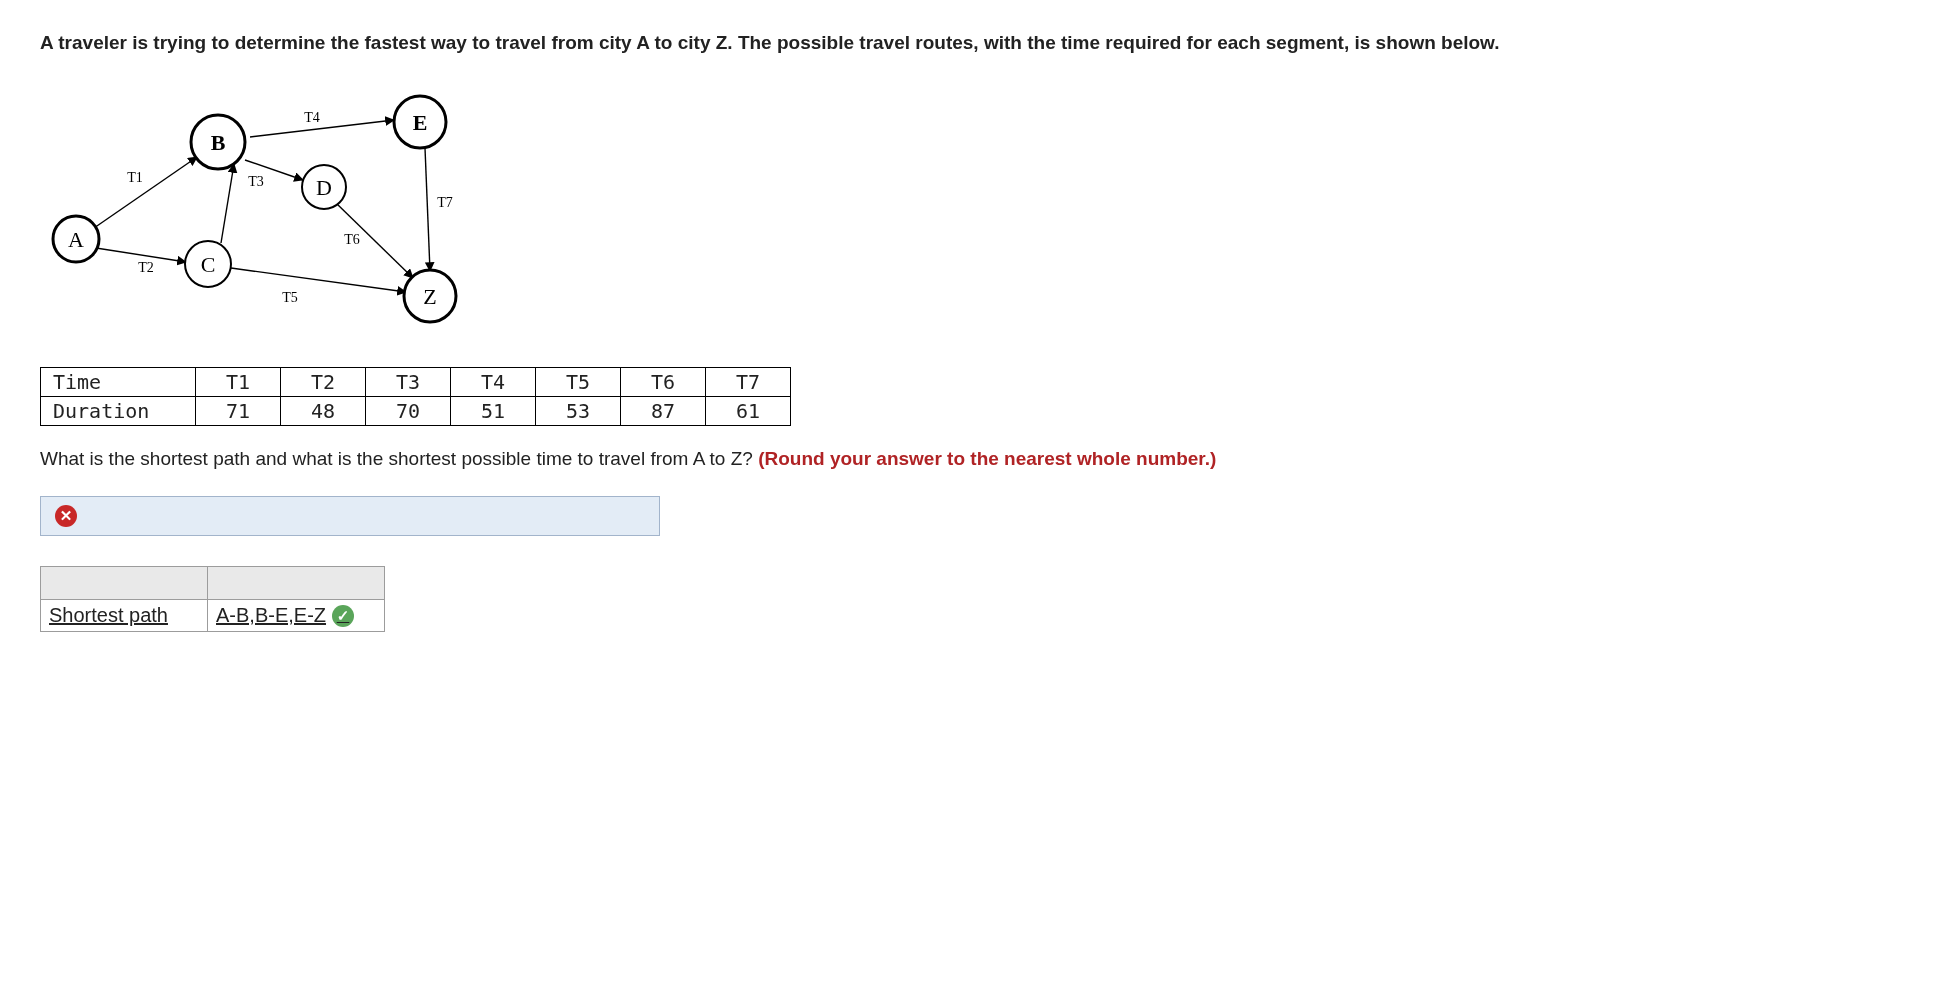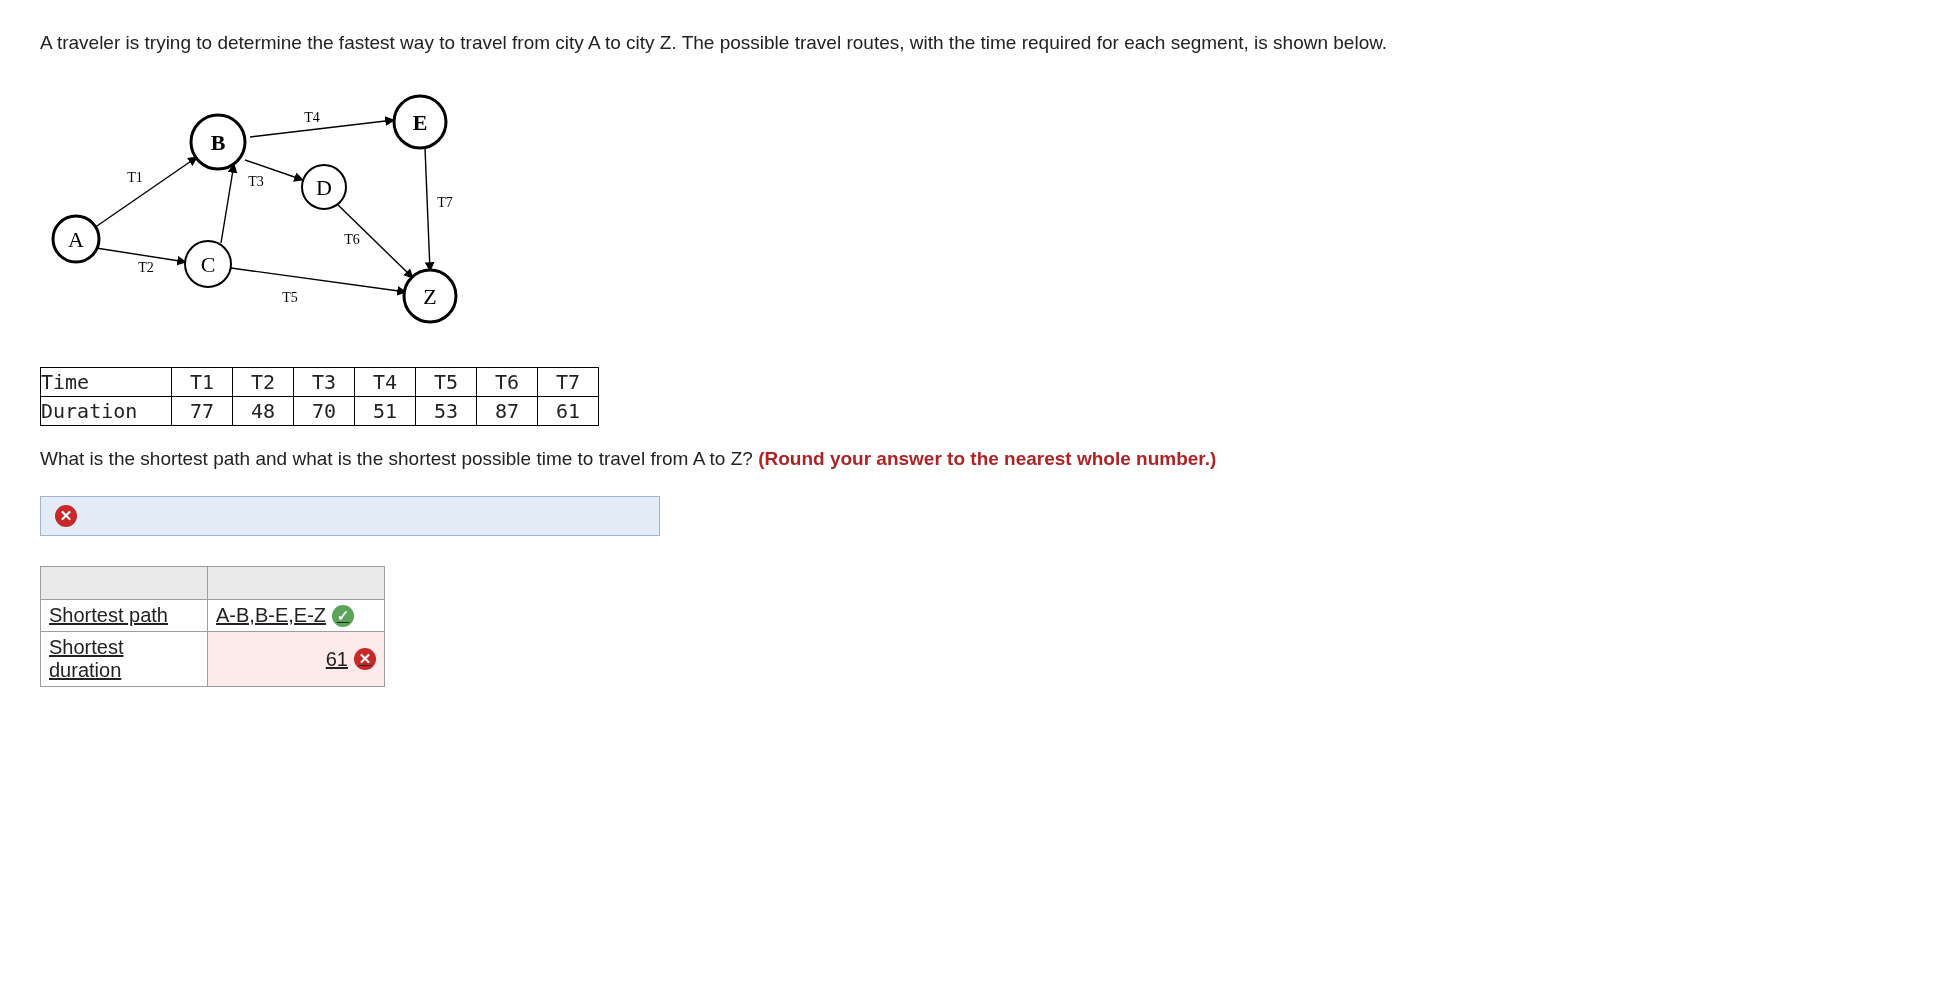--- a/index.html
+++ b/index.html
@@ -11,20 +11,21 @@
     color: #222;
   }
   .page {
     padding: 30px 40px;
     width: 1860px;
     box-sizing: border-box;
   }
   .prompt-text {
     line-height: 1.4;
     margin-bottom: 30px;
+    font-weight: bold;
   }
 
   
   .graph-wrap {
     margin: 0 0 15px 0;
   }
   .graph-svg {
     width: 440px;
     height: 260px;
   }
@@ -61,21 +62,21 @@
 
   
   .time-table {
     border-collapse: collapse;
     margin-bottom: 20px;
     font-family: "Menlo", "Consolas", monospace;
     font-size: 20px;
   }
   .time-table td {
     border: 1px solid #000;
-    padding: 2px 0;
+    padding: 2px 12px;
     text-align: center;
     min-width: 60px;
   }
   .time-table td.rowhead {
     text-align: left;
     min-width: 130px;
   }
 
   .question-text {
     margin-bottom: 24px;
@@ -228,21 +229,21 @@
       <td>T1</td>
       <td>T2</td>
       <td>T3</td>
       <td>T4</td>
       <td>T5</td>
       <td>T6</td>
       <td>T7</td>
     </tr>
     <tr>
       <td class="rowhead">Duration</td>
-      <td>77</td>
+      <td>71</td>
       <td>48</td>
       <td>70</td>
       <td>51</td>
       <td>53</td>
       <td>87</td>
       <td>61</td>
     </tr>
   </tbody>
     </table>
 
@@ -264,25 +265,16 @@
     <tbody>
       <tr>
         <td class="label-col">Shortest path</td>
         <td class="value-col">
           <div class="answer-cell left">
             <span>A-B,B-E,E-Z</span>
             <span class="circle-check">✓</span>
           </div>
         </td>
       </tr>
-      <tr>
-        <td class="label-col">Shortest duration</td>
-        <td class="value-col pink">
-          <div class="answer-cell">
-            <span>61</span>
-            <span class="circle-x">✕</span>
-          </div>
-        </td>
-      </tr>
     </tbody>
   </table>
 
 </div>
 
 </body></html>

